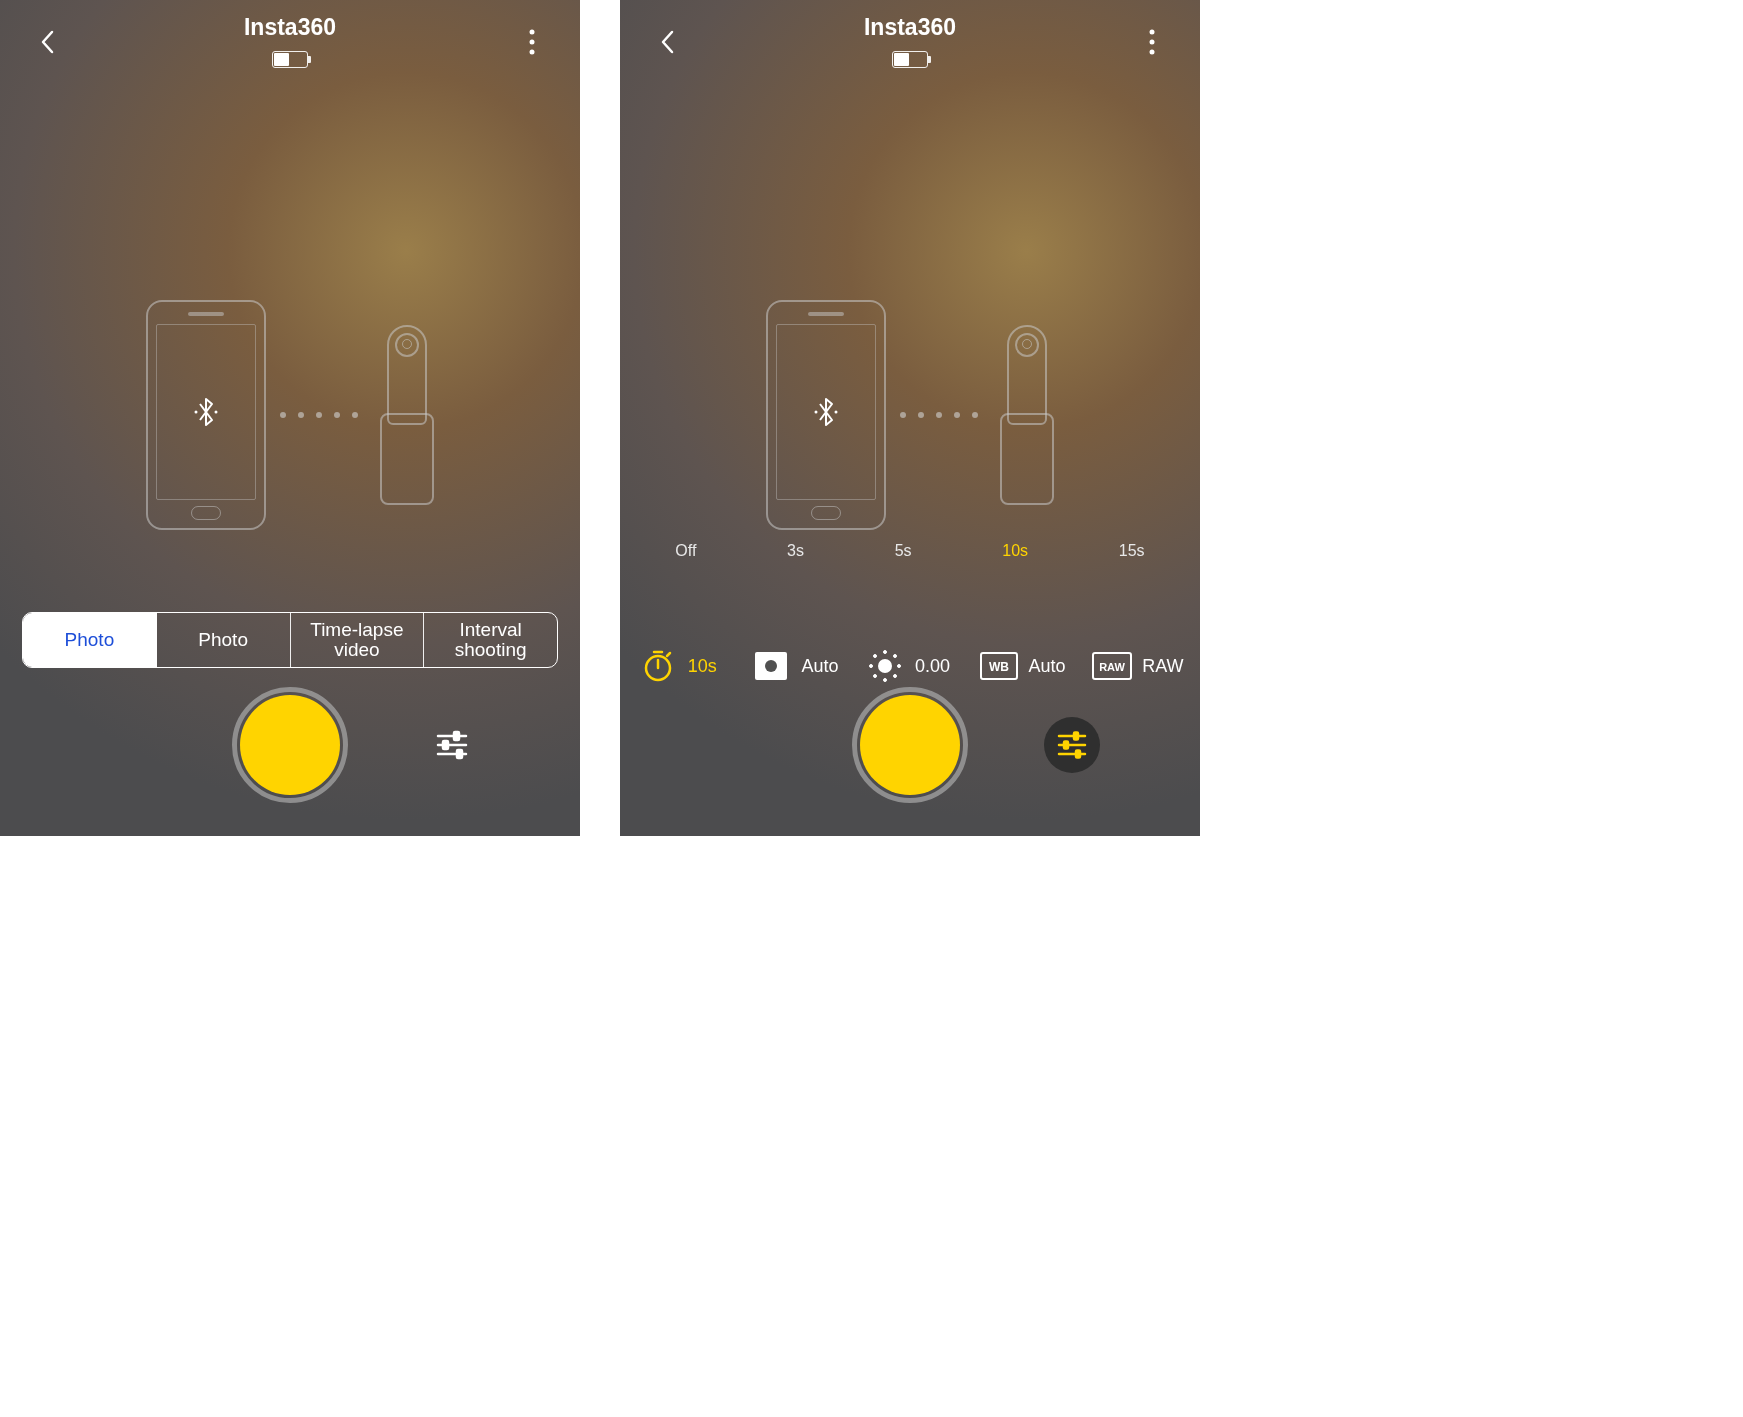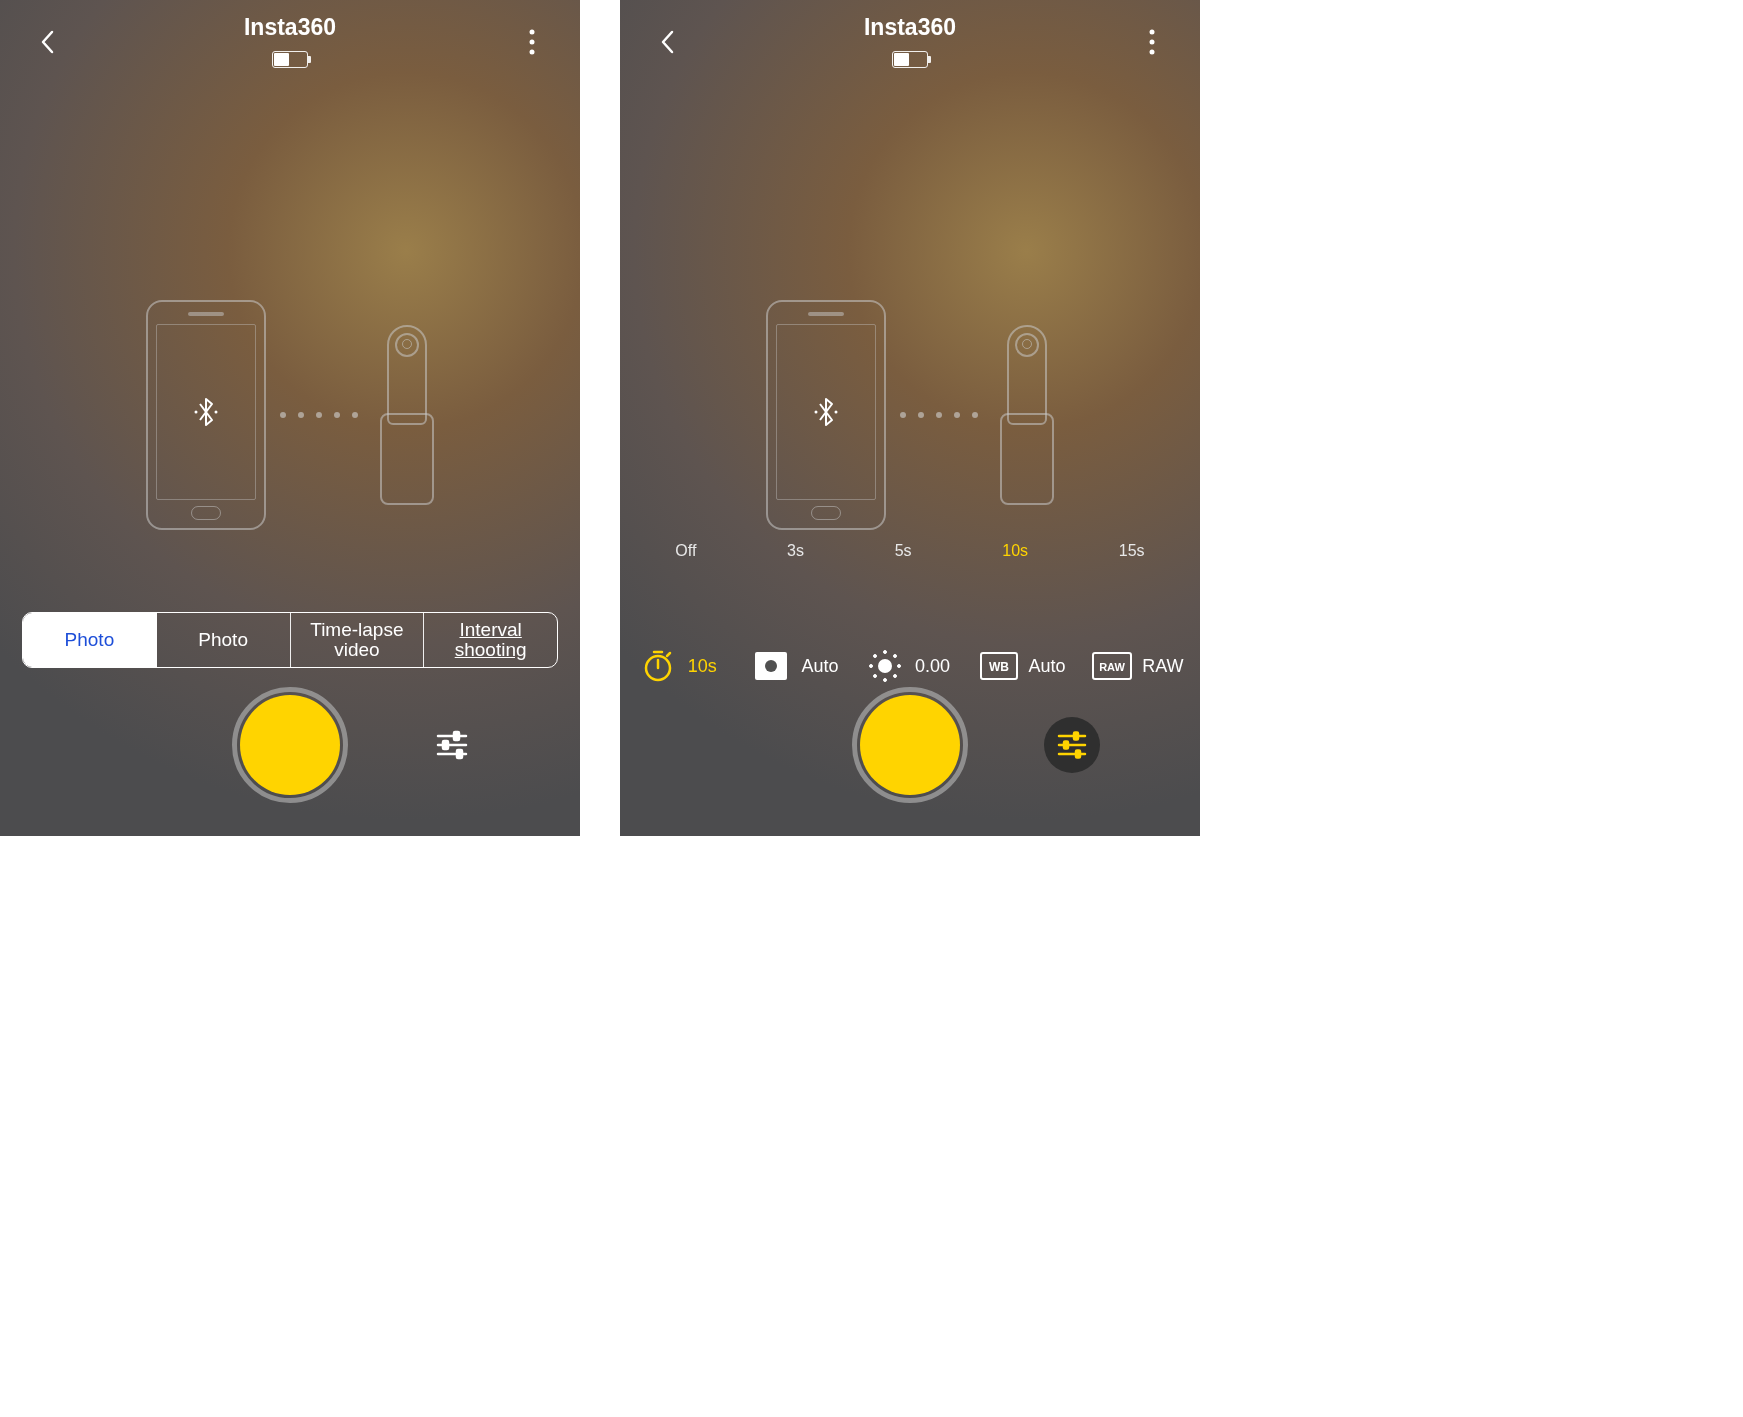--- a/index.html
+++ b/index.html
@@ -162,21 +162,21 @@
     flex: 1;
     display: flex; align-items: center; justify-content: center;
     color: #fff;
     font-size: 19px;
     text-align: center;
     line-height: 1.05;
     padding: 0 4px;
     border-right: 1px solid rgba(255,255,255,0.9);
     cursor: pointer;
   }
-  .mode-tab:last-child { border-right: none; text-decoration: underline; }
+  .mode-tab:last-child { border-right: none; }
   .mode-tab.active {
     background: #fff;
     color: #1d4ed8;
     font-weight: 500;
   }
 
   .bottom-row {
     position: absolute;
     left: 0; right: 0; bottom: 26px;
     height: 130px;

